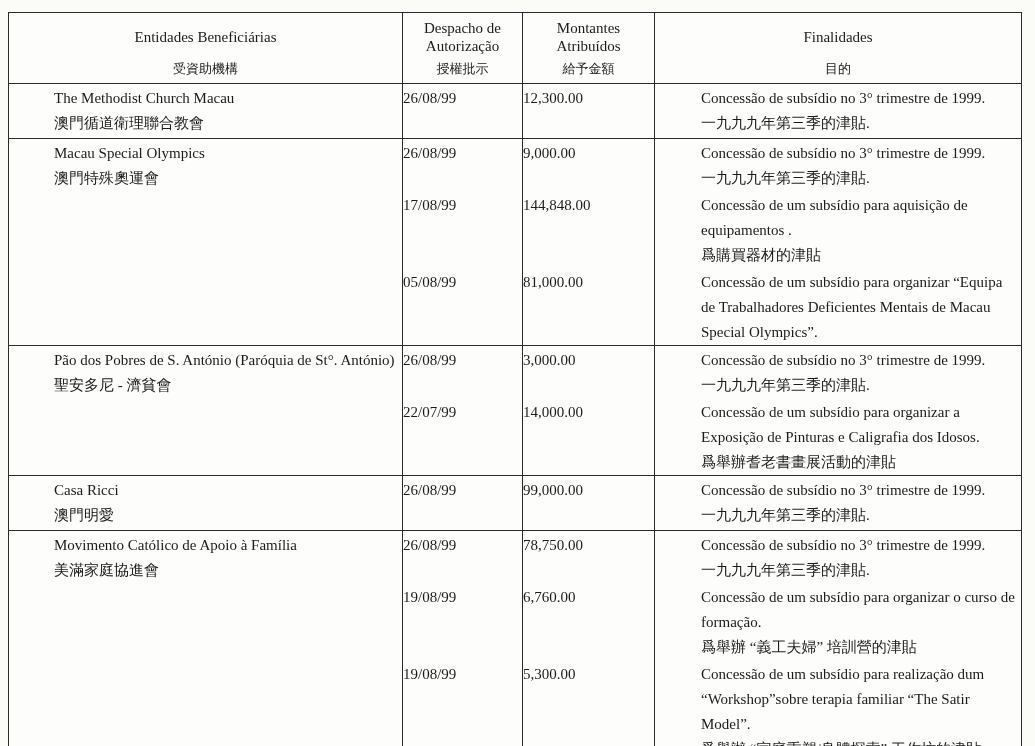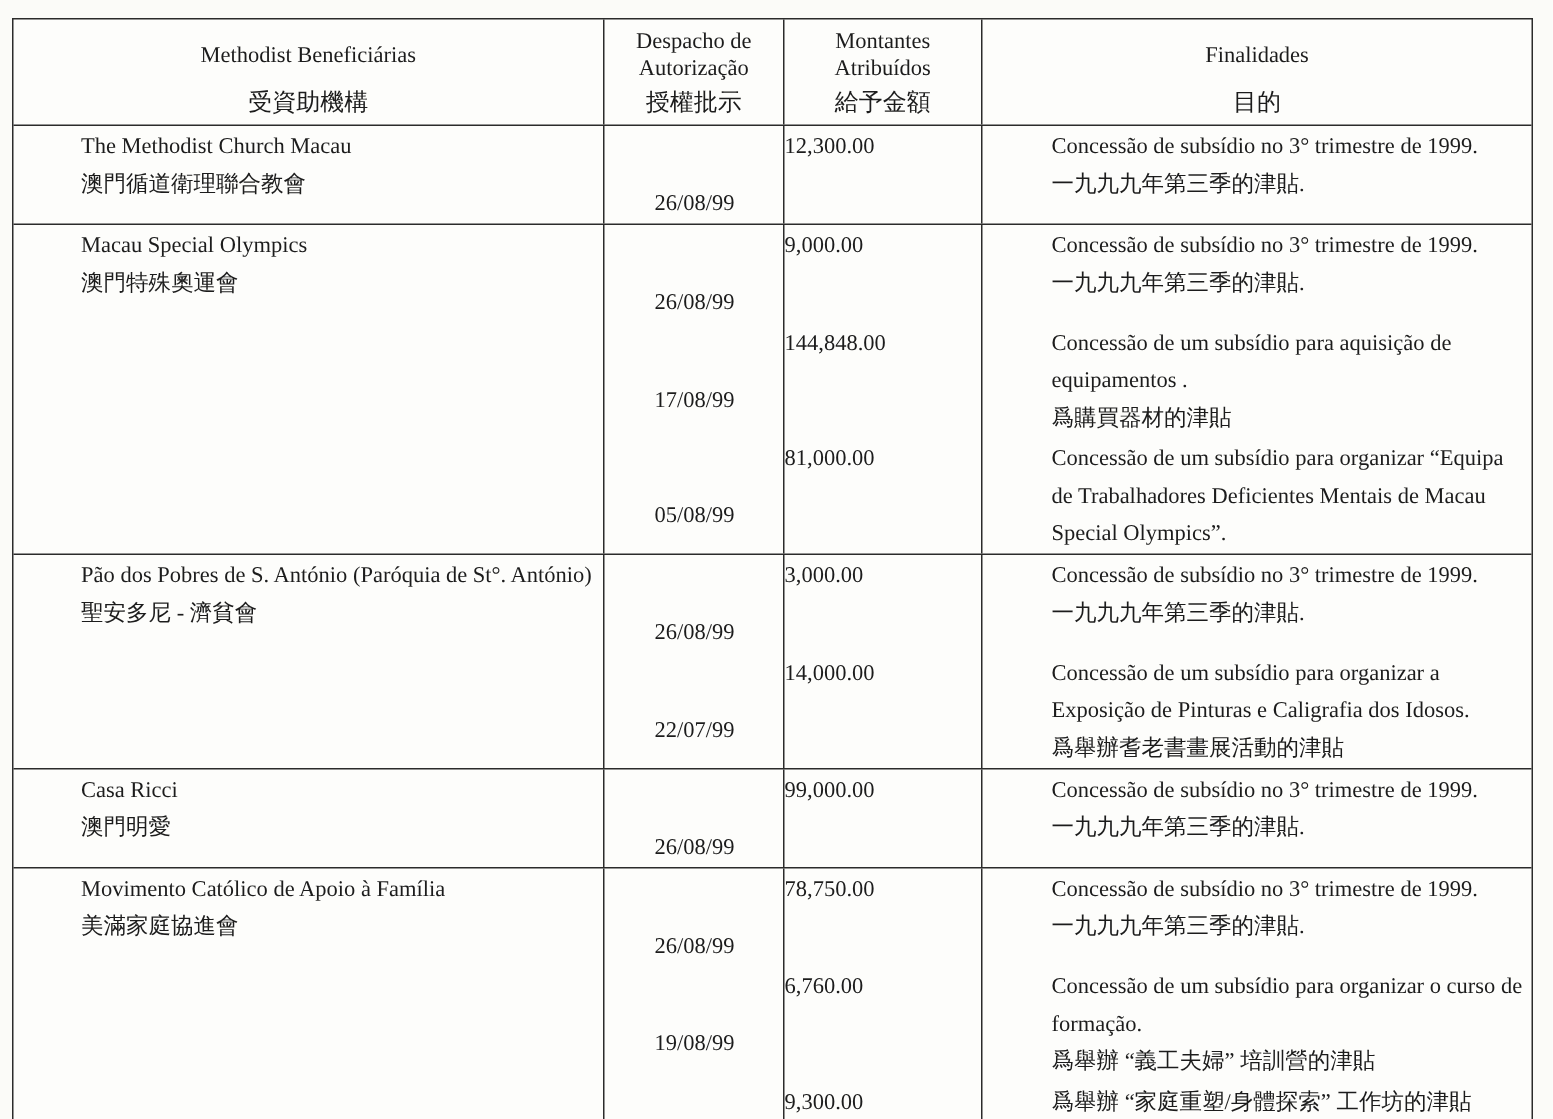--- a/index.html
+++ b/index.html
@@ -22,35 +22,35 @@
   .header-row { display: flex; }
   .h-cell { display: flex; flex-direction: column; }
   .h-c1 { width: 394px; border-right: 1px solid #2b2b2b; }
   .h-c2 { width: 120px; border-right: 1px solid #2b2b2b; }
   .h-c3 { width: 132px; border-right: 1px solid #2b2b2b; }
   .h-c4 { flex: 1; }
   .h-pt {
     height: 44px; display: flex; align-items: center; justify-content: center;
     text-align: center; font-size: 15px; line-height: 18px; padding: 4px 6px 0 6px;
   }
-  .h-zh { height: 26px; text-align: center; font-size: 16px; line-height: 24px; }
+  .h-zh { height: 26px; text-align: center; font-size: 13px; line-height: 24px; }
   
   .entity-row { display: flex; border-top: 1px solid #2b2b2b; }
   .col-entity {
     width: 394px; border-right: 1px solid #2b2b2b;
     padding: 2px 6px 2px 5px;
   }
   .grants-col { flex: 1; position: relative; display: flex; flex-direction: column; }
   .grants-col::before, .grants-col::after {
     content: ""; position: absolute; top: 0; bottom: 0; width: 1px; background: #2b2b2b;
   }
   .grants-col::before { left: 119px; }
   .grants-col::after  { left: 251px; }
   .grant { display: flex; align-items: flex-start; }
-  .col-date   { width: 120px; text-align: center; font-size: 15px; line-height: 25px; padding-top: 2px; flex: 0 0 auto; margin-top: 38px; }
+  .col-date   { width: 120px; text-align: left; font-size: 15px; line-height: 25px; padding-top: 2px; flex: 0 0 auto; }
   .col-amount { width: 131px; font-size: 15px; line-height: 25px; padding: 2px 6px 0 0; flex: 0 0 auto; }
   .col-purpose { flex: 1; padding: 2px 4px 0 7px; }
   .line { font-size: 15px; line-height: 25px; margin-left: 40px; }
   .col-entity .line { line-height: 25px; }
   
   .scan-artifact {
     position: absolute; background: rgba(120,120,112,0.25);
     filter: blur(2px); border-radius: 50%;
   }
   .scan-artifact.a1 { left: 86px; top: 568px; width: 10px; height: 46px; }
@@ -58,21 +58,21 @@
 </style>
 </head>
 <body>
 
 <div class="scan-artifact a1"></div>
 <div class="scan-artifact a2"></div>
 
 <div class="doc-table">
   <div class="header-row">
     <div class="h-cell h-c1">
-      <div class="h-pt">Methodist Beneficiárias</div>
+      <div class="h-pt">Entidades Beneficiárias</div>
       <div class="h-zh">受資助機構</div>
     </div>
     <div class="h-cell h-c2">
       <div class="h-pt">Despacho de Autorização</div>
       <div class="h-zh">授權批示</div>
     </div>
     <div class="h-cell h-c3">
       <div class="h-pt">Montantes Atribuídos</div>
       <div class="h-zh">給予金額</div>
     </div>
@@ -186,21 +186,22 @@
           <div class="grant">
             <div class="col-date">19/08/99</div>
             <div class="col-amount">6,760.00</div>
             <div class="col-purpose">
               <div class="line pt">Concessão de um subsídio para organizar o curso de formação.</div>
               <div class="line zh">爲舉辦 “義工夫婦” 培訓營的津貼</div>
             </div>
           </div>
           <div class="grant">
             <div class="col-date">19/08/99</div>
-            <div class="col-amount">9,300.00</div>
-            <div class="col-purpose">
+            <div class="col-amount">5,300.00</div>
+            <div class="col-purpose">
+              <div class="line pt">Concessão de um subsídio para realização dum “Workshop”sobre terapia familiar “The Satir Model”.</div>
               <div class="line zh">爲舉辦 “家庭重塑/身體探索” 工作坊的津貼</div>
             </div>
           </div>
         </div>
       </div>
     </div>
 </div>
 
 </body></html>

